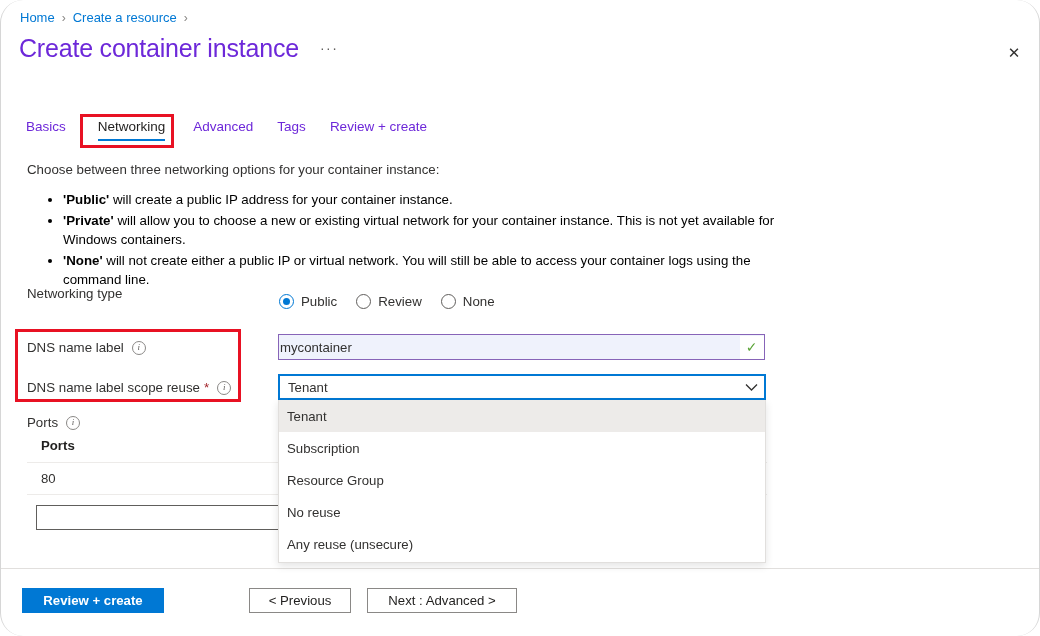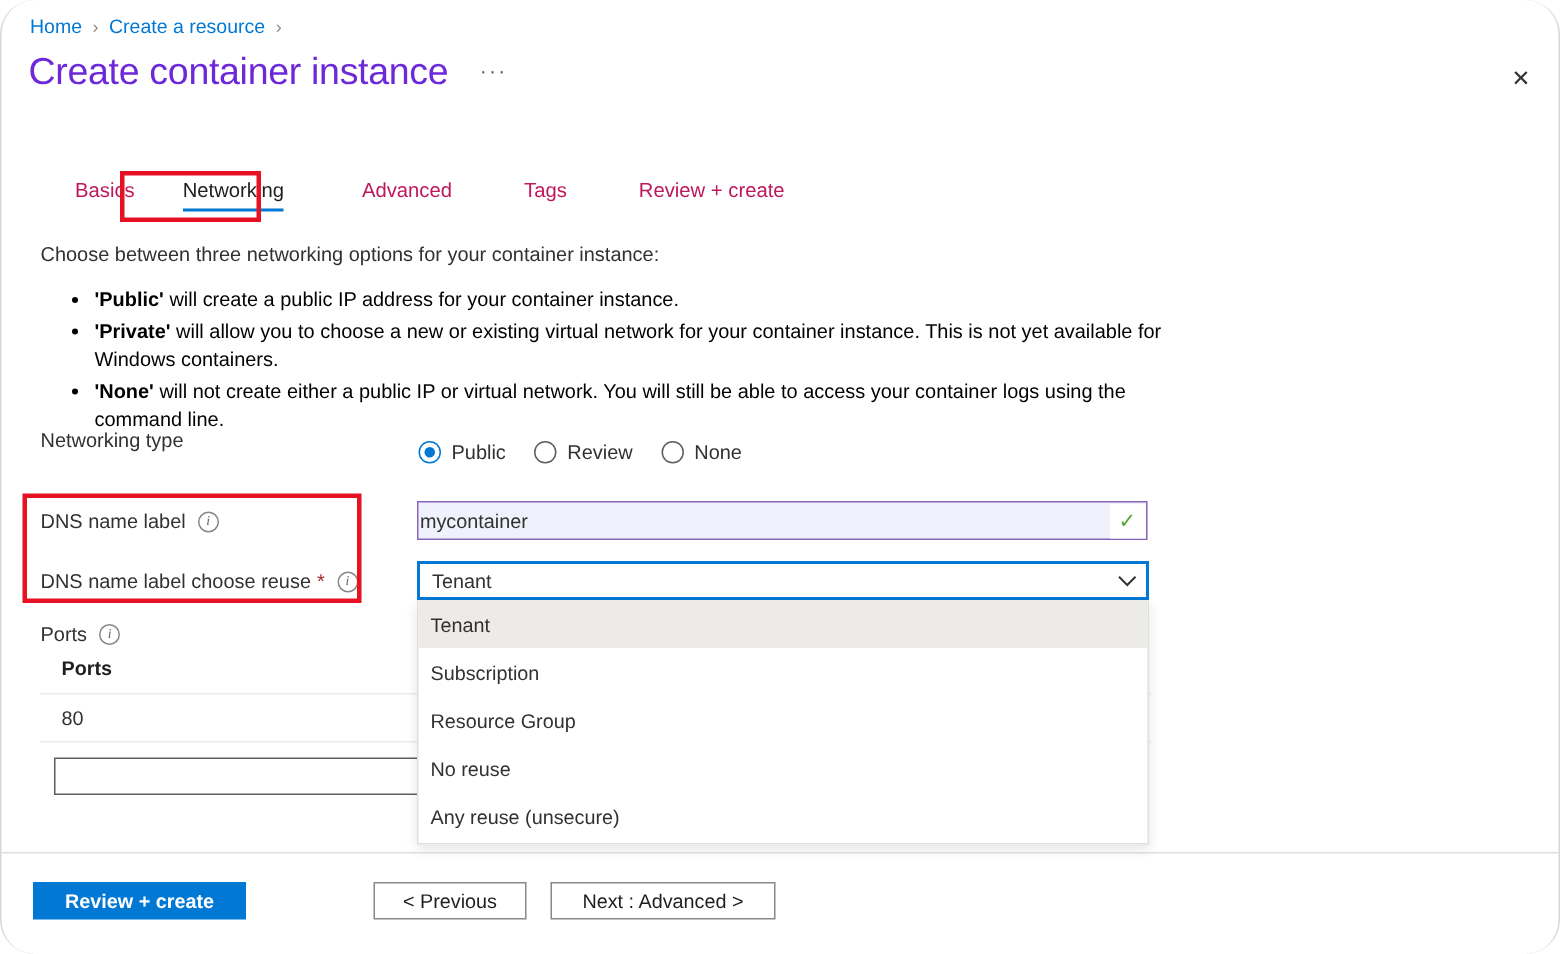--- a/index.html
+++ b/index.html
@@ -87,27 +87,26 @@
   
   .tabs {
     position: absolute;
     left: 25px;
     top: 119px;
     display: flex;
     align-items: flex-start;
     font-size: 13.5px;
   }
   .tab {
-    color: #be185d;
+    color: #6d28d9;
     padding: 0 0 7px 0;
     margin-right: 24px;
     cursor: pointer;
     position: relative;
     white-space: nowrap;
-    margin-left: 24px;
   }
   .tab.active {
     color: #201f1e;
     font-weight: 400;
   }
   .tab.active::after {
     content: "";
     position: absolute;
     left: 0;
     right: 0;
@@ -439,21 +438,21 @@
   <div class="form-label" style="left:26px; top:340px;">
     <span>DNS name label</span>
     <span class="info-icon">i</span>
   </div>
   <div class="dns-input">
     <span class="dns-input-value">mycontainer</span>
     <span class="valid-check">✓</span>
   </div>
 
   <div class="form-label" style="left:26px; top:380px;">
-    <span>DNS name label choose reuse</span>
+    <span>DNS name label scope reuse</span>
     <span class="req-star">*</span>
     <span class="info-icon">i</span>
   </div>
   <div class="dns-select">
     <span class="dns-select-value">Tenant</span>
     <span class="chevron">
       <svg width="13" height="9" viewBox="0 0 13 9" aria-hidden="true">
           <path d="M1 1.5 L6.5 7 L12 1.5" fill="none" stroke="#323130" stroke-width="1.3"></path>
         </svg>
     </span>

